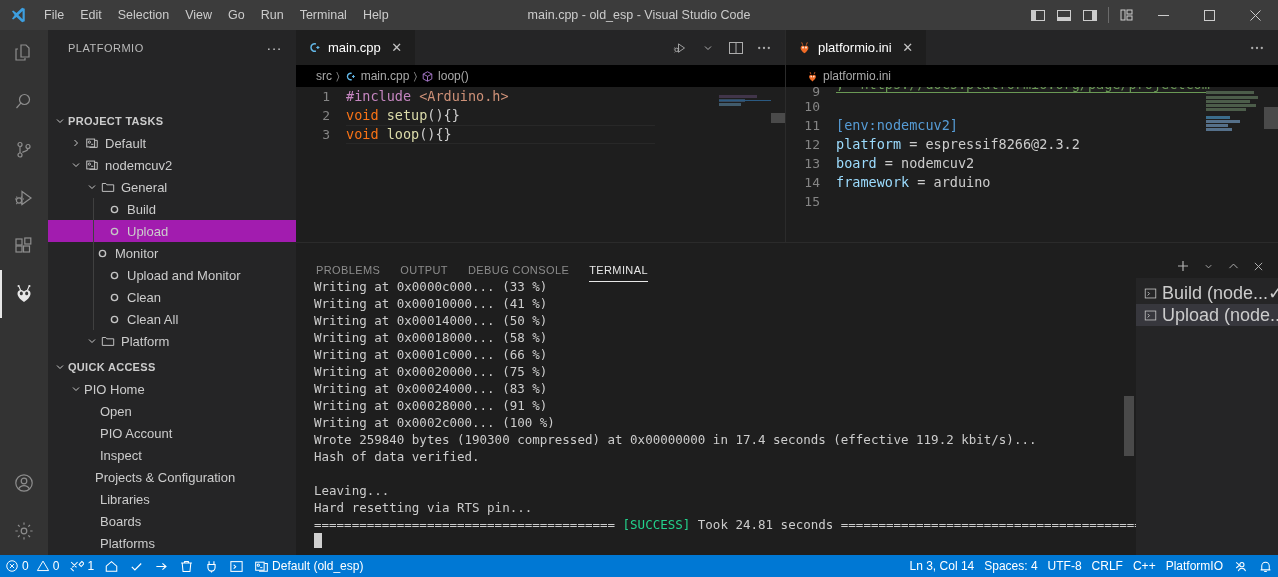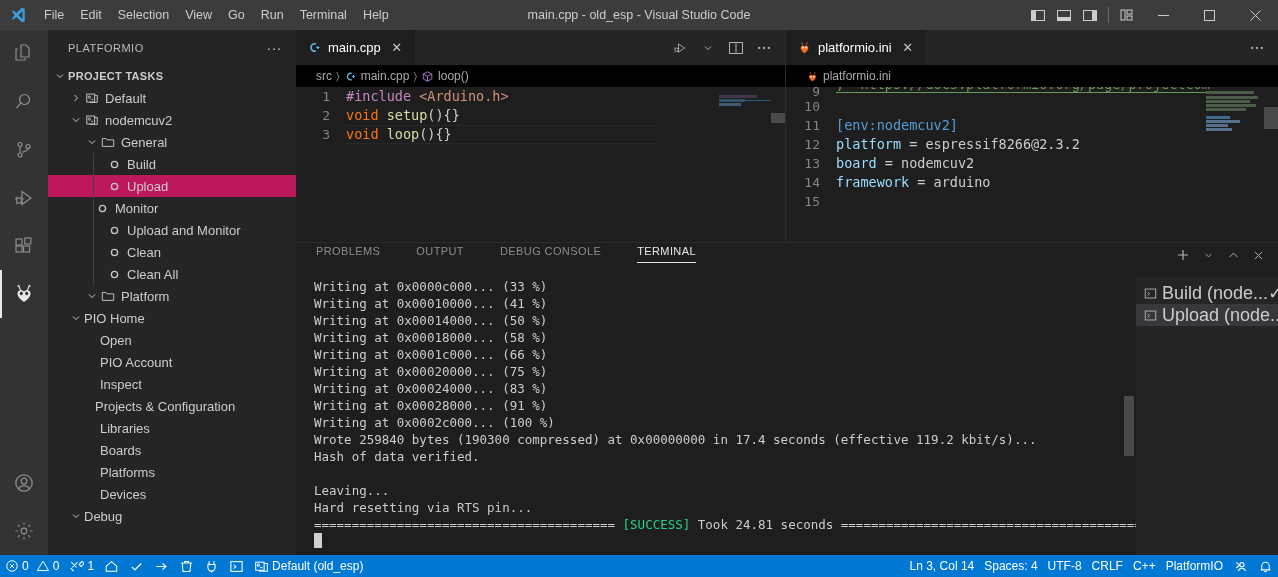--- a/index.html
+++ b/index.html
@@ -57,24 +57,24 @@
   .sb-dots{ margin-left:auto; padding:0 6px; color:#ccc; font-size:14px; line-height:10px;}
   .section-head{
     height:22px; display:flex; align-items:center; font-size:11px; font-weight:bold;
     color:#cccccc; letter-spacing:.3px; padding-left:4px; text-transform:uppercase;
   }
   .twisty{ width:16px; height:16px; display:inline-flex; align-items:center; justify-content:center; flex:0 0 16px;}
   .tree-row{
     height:22px; display:flex; align-items:center; font-size:13px; color:#cccccc;
     white-space:nowrap; cursor:pointer; position:relative;
   }
-  .tree-row.selected{ background:#be185d; }
+  .tree-row.selected{ background:#a21caf; }
   .ti{ width:16px; height:16px; flex:0 0 16px; display:inline-flex; align-items:center; justify-content:center; margin-right:5px;}
   .guide{ position:absolute; width:1px; background:#404040; top:0; bottom:0; }
-  .scroll-area{ overflow:hidden; flex:1; }
+  .scroll-area{ overflow:hidden; flex:1;margin-top:45px; }
 
   
   .editor-region{ flex:1; display:flex; flex-direction:column; min-width:0; background:#1e1e1e;}
   .editor-groups{ display:flex; flex:0 0 212px; min-height:0; }
   .group{ display:flex; flex-direction:column; min-width:0; position:relative;}
   .group.left{ width:490px; flex:0 0 490px; border-right:1px solid #2b2b2b;}
   .group.right{ flex:1; }
 
   .tabs{ height:35px; background:#252526; display:flex; align-items:stretch; flex:0 0 35px; position:relative;}
   .tab{
@@ -102,21 +102,21 @@
   .minimap{ position:absolute; right:14px; top:0; bottom:0; width:62px; }
   .vscrollbar{ position:absolute; right:0; top:0; bottom:0; width:14px; }
   .vthumb{ position:absolute; right:0; width:14px; background:#4a4a4a; }
 
   
   .c-pre{color:#c586c0;} .c-str{color:#ce9178;} .c-kw{color:#f97316;} .c-fn{color:#dcdcaa;} .c-punc{color:#cccccc;} .c-cmt{color:#6a9955;}
   .c-sect{color:#569cd6;} .c-key{color:#9cdcfe;} .c-val{color:#cccccc;}
 
   
   .panel{ flex:1; display:flex; flex-direction:column; background:#1e1e1e; border-top:1px solid #2b2b2b; min-height:0;}
-  .panel-head{ height:35px; display:flex; align-items:flex-start; padding-left:20px; flex:0 0 35px;gap:16px;}
+  .panel-head{ height:35px; display:flex; align-items:flex-end; padding-left:20px; flex:0 0 35px;}
   .ptab{ font-size:11px; letter-spacing:.4px; text-transform:uppercase; color:#8c8c8c;
          margin-right:20px; padding:2px 0; position:relative; cursor:pointer;}
   .ptab.active{ color:#e7e7e7; }
   .ptab.active:after{ content:""; position:absolute; left:0; right:0; bottom:-4px; height:1px; background:#e7e7e7;}
   .panel-actions{ margin-left:auto; display:flex; align-items:center; padding-right:8px; gap:1px;}
   .pact{ width:24px;height:24px; display:flex;align-items:center;justify-content:center; opacity:.85;}
 
   .panel-body{ flex:1; display:flex; min-height:0;}
   .term{ flex:1; padding:0 0 0 18px; overflow:hidden; position:relative;
          font-family:"DejaVu Sans Mono", monospace; font-size:12.5px; line-height:17px; color:#cccccc;}
@@ -401,20 +401,28 @@
               </svg>
           </span>
           <span class="ti">
             <svg width="14" height="14" viewBox="0 0 16 16" fill="none" stroke="#c5c5c5" stroke-width="1.1">
                 <path d="M1.5 4h4l1.2 1.5h7.8v7.5h-13z"></path>
               </svg>
           </span>
           <span>Platform</span>
         </div>
 
+        <div class="section-head" style="margin-top:4px">
+          <span class="twisty">
+            <svg width="12" height="12" viewBox="0 0 16 16">
+                <path d="M4 6l4 4 4-4" fill="none" stroke="#cccccc" stroke-width="1.3"></path>
+              </svg>
+          </span>
+          <span>QUICK ACCESS</span>
+        </div>
 
         <div class="tree-row" style="padding-left:20px">
           <span class="twisty">
             <svg width="12" height="12" viewBox="0 0 16 16">
                 <path d="M4 6l4 4 4-4" fill="none" stroke="#cccccc" stroke-width="1.3"></path>
               </svg>
           </span>
           <span>PIO Home</span>
         </div>
         <div class="tree-row" style="padding-left:52px">

